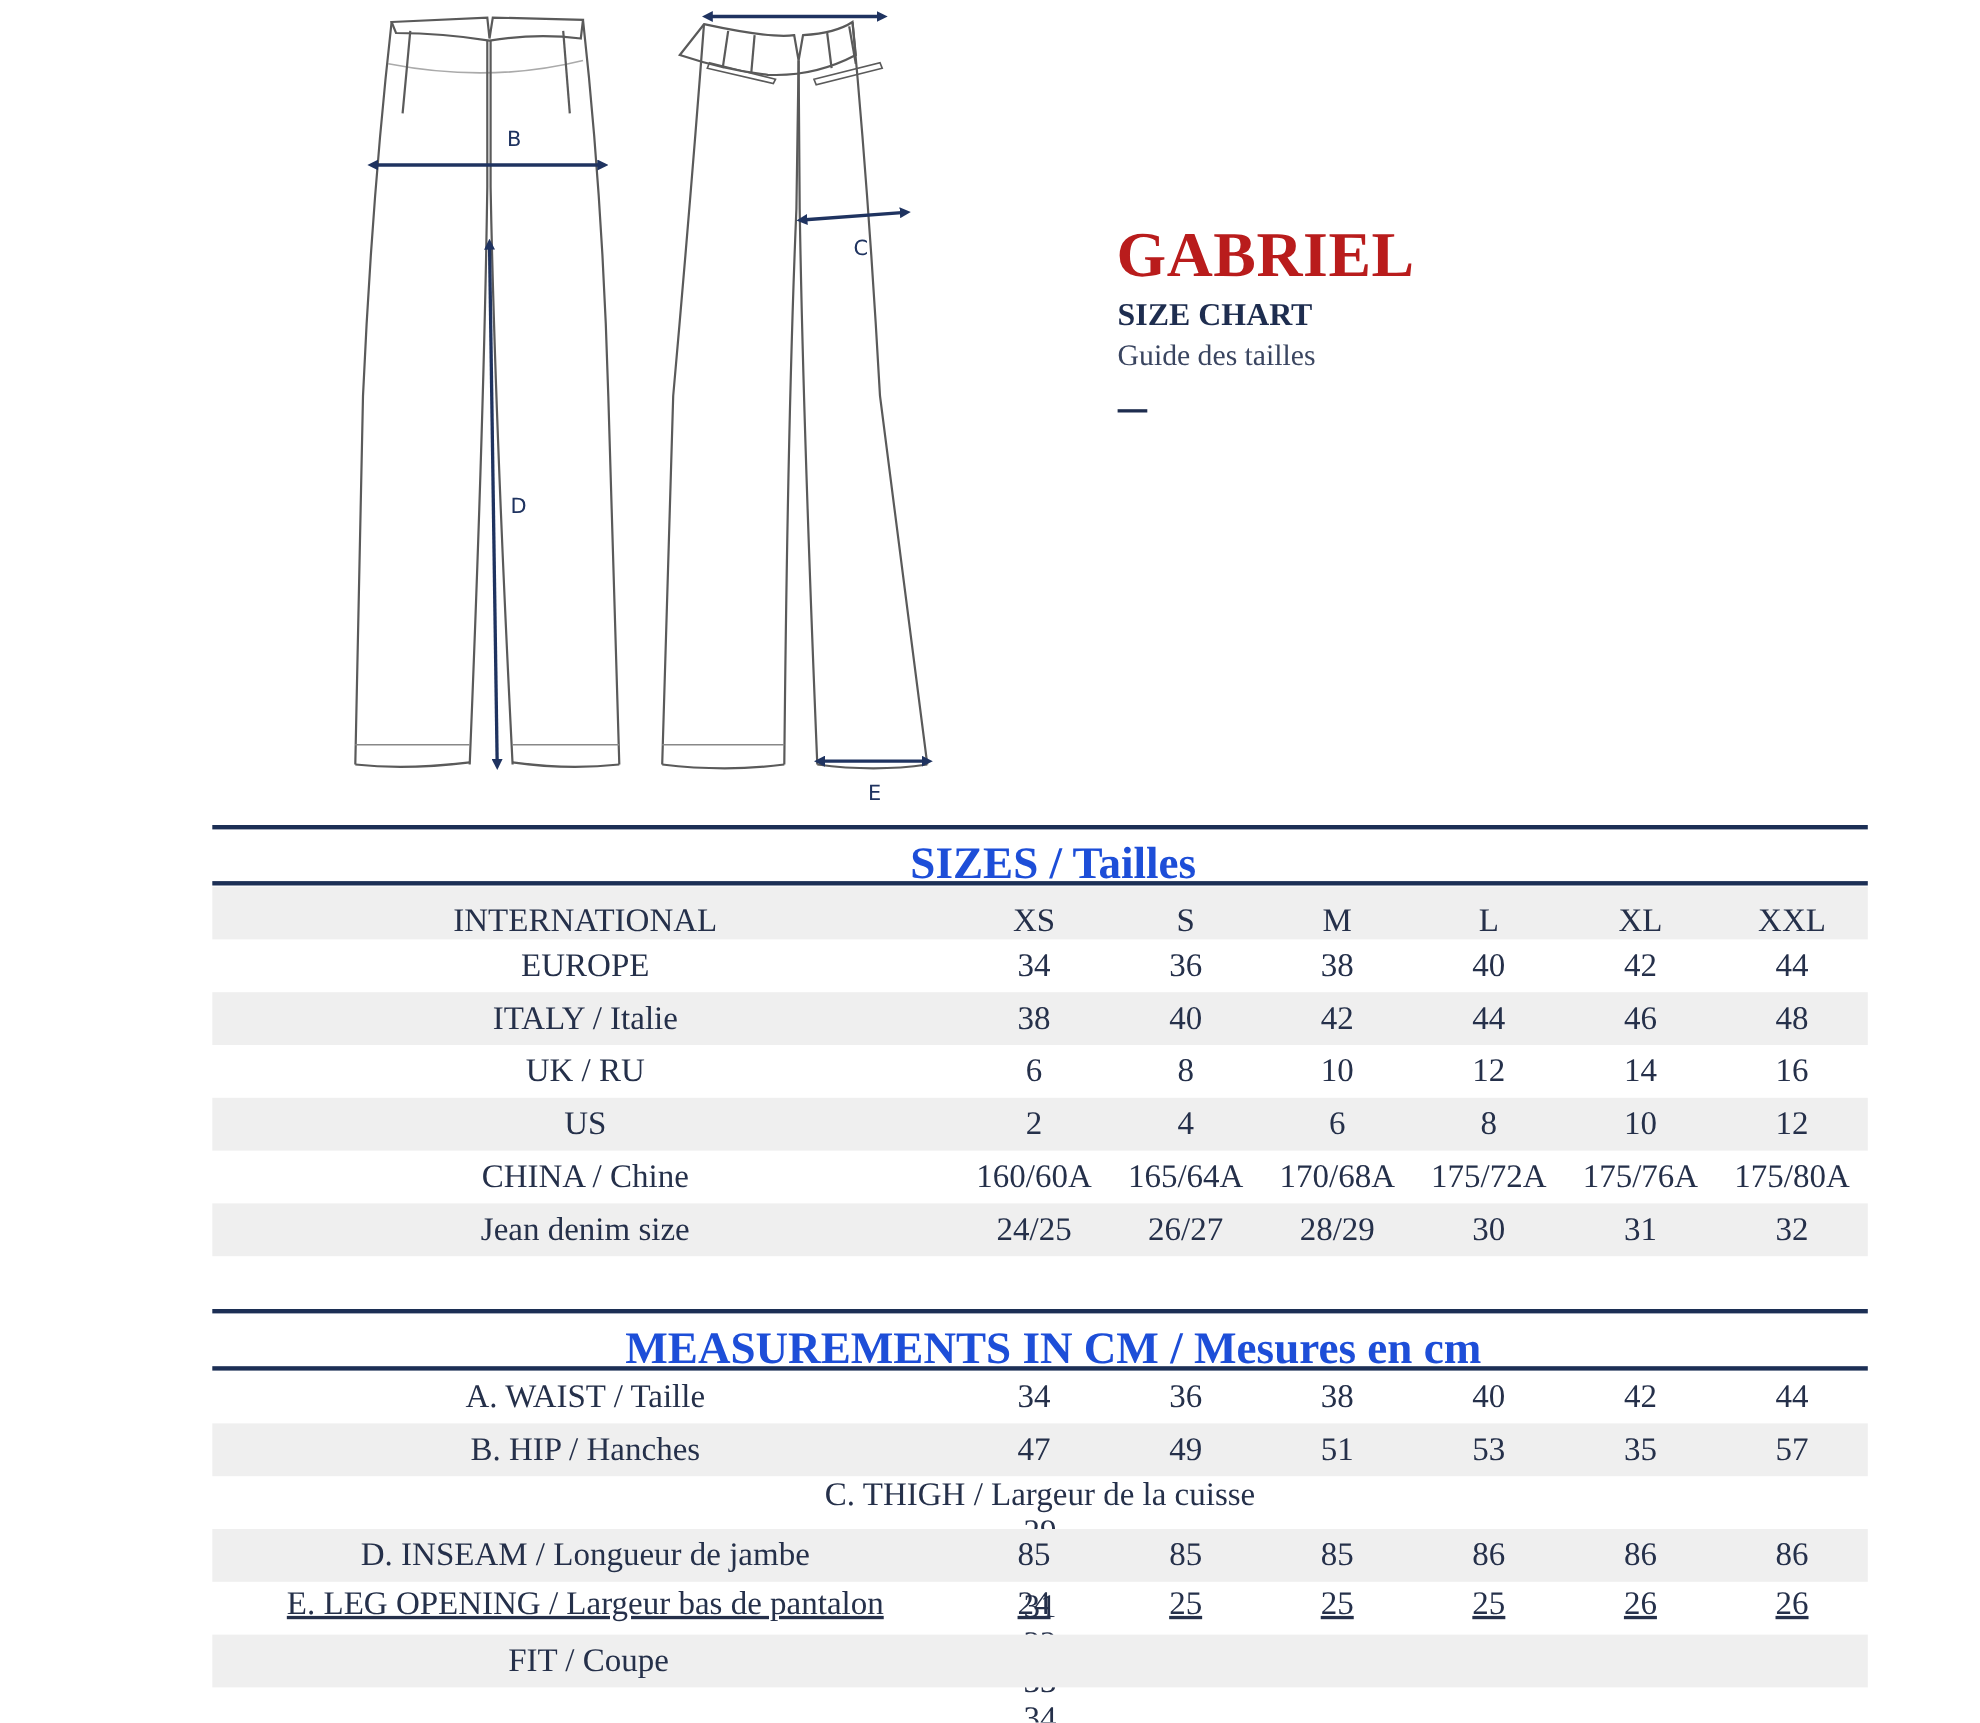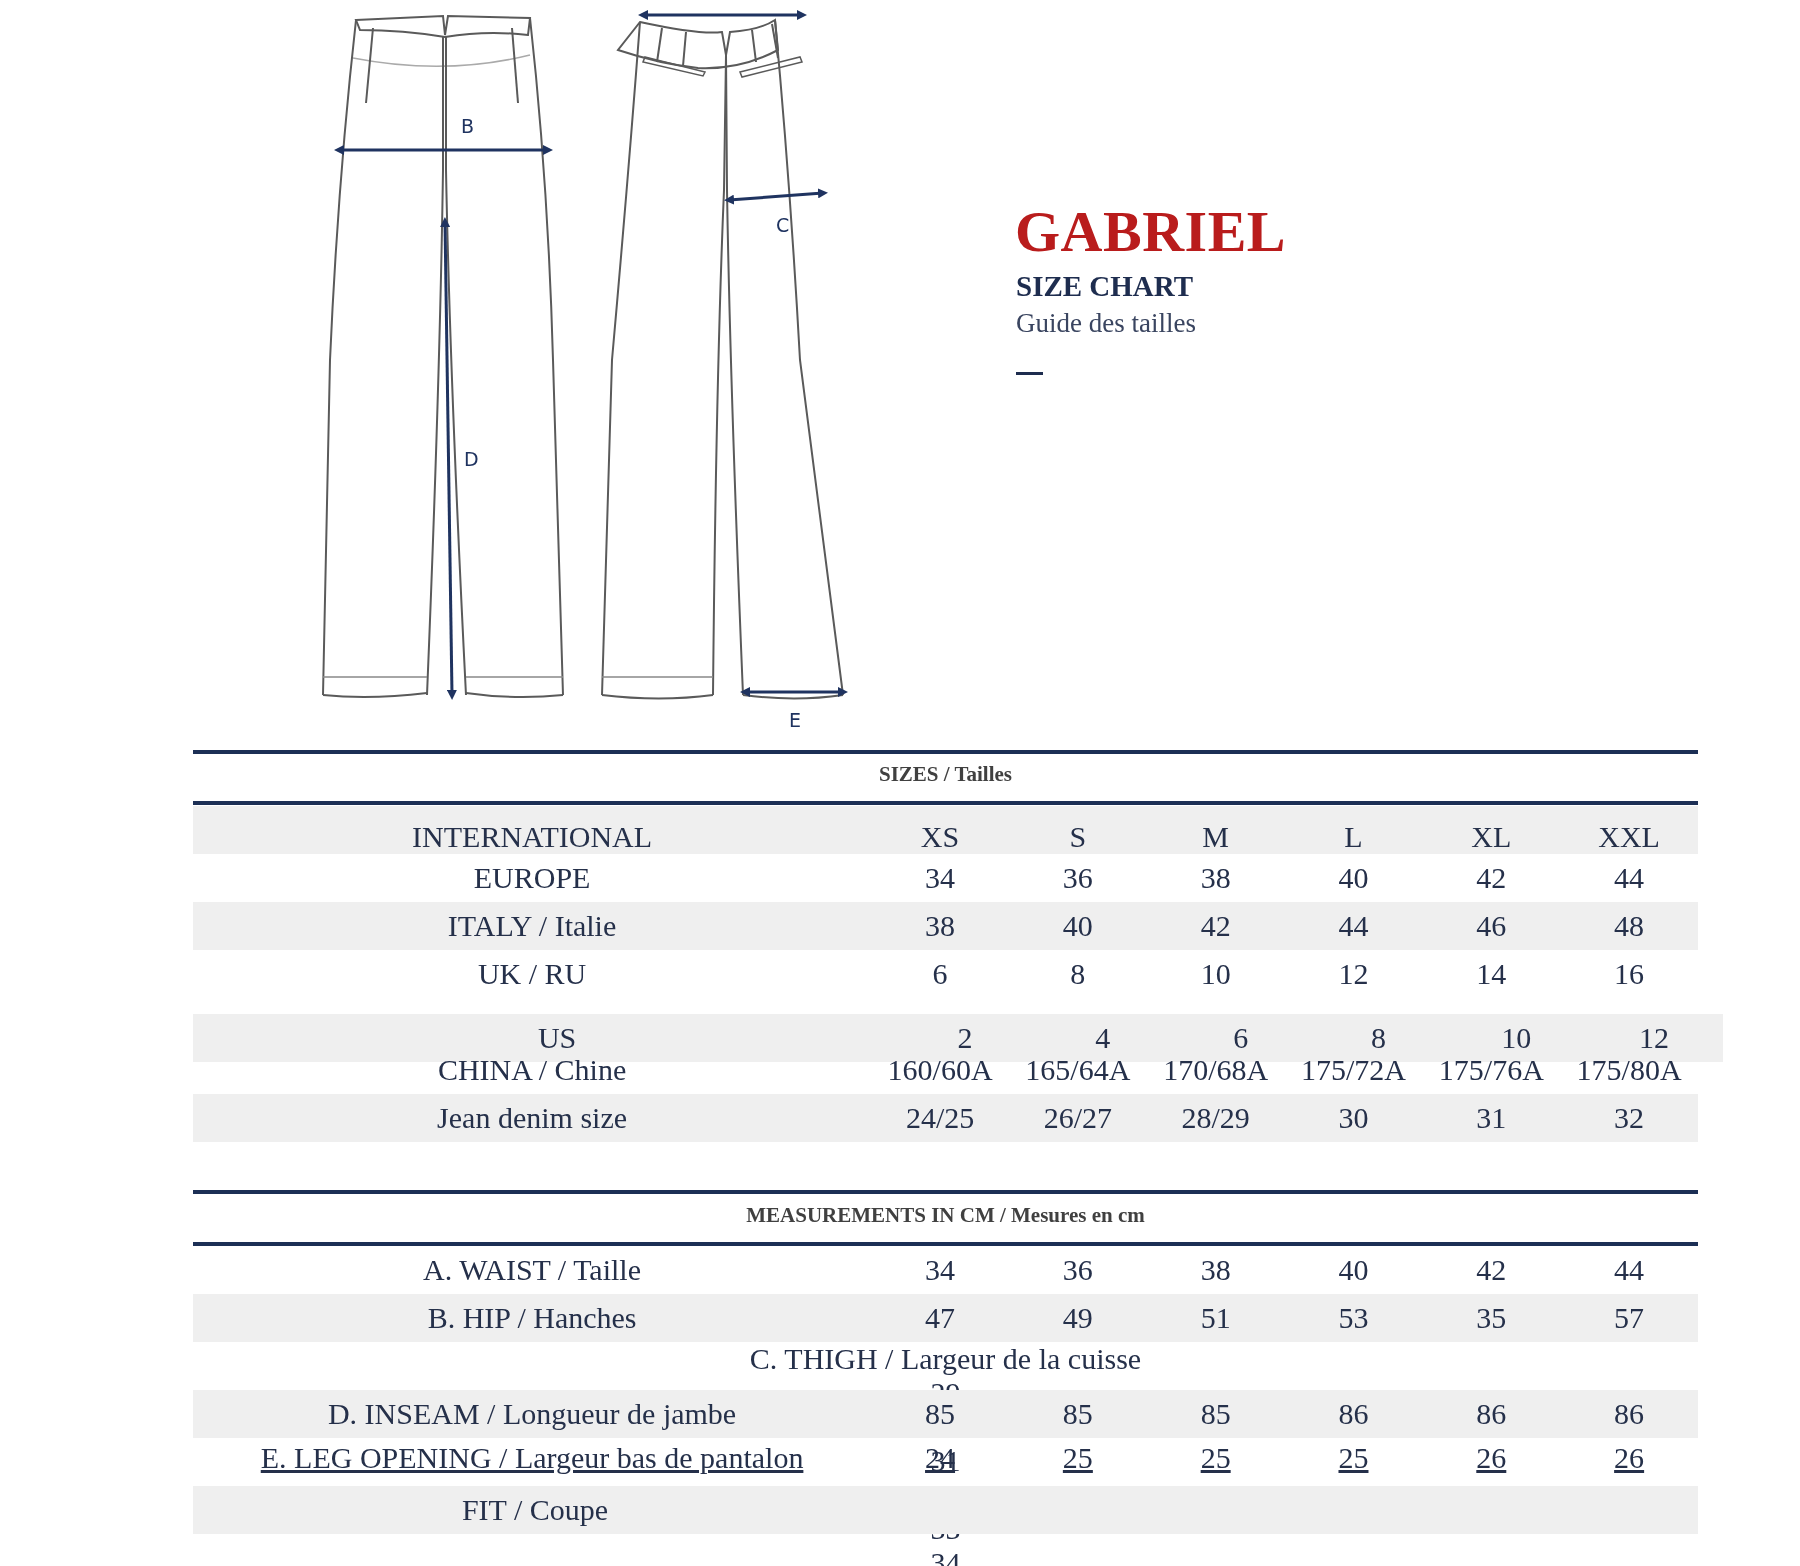--- a/index.html
+++ b/index.html
@@ -8,22 +8,22 @@
   #drawing { position:absolute; left:0; top:0; width:900px; height:740px; }
   .title { position:absolute; left:1015px; top:203px; font-size:58px; font-weight:bold;
            color:#b91c1c; letter-spacing:0.5px; line-height:1; }
   .subtitle { position:absolute; left:1016px; top:272px; font-size:29px; font-weight:bold;
               color:#1e2d4f; line-height:1; }
   .subtitle2 { position:absolute; left:1016px; top:310px; font-size:27px; color:#3a4560; line-height:1; }
   .dash { position:absolute; left:1016px; top:372px; width:27px; height:3px; background:#1e2d4f; }
 
   .section { position:absolute; left:193px; width:1505px; }
   .rule { position:absolute; left:0; width:100%; height:4px; background:#1c2f55; }
-  .sec-title { position:absolute; left:0; width:100%; text-align:center; font-weight:bold;
-               font-size:21px; color:#404040; line-height:1; }
+  .sec-title { position:absolute; left:12px; width:100%; text-align:center; font-weight:bold;
+               font-size:41px; color:#1d4ed8; line-height:1; }
   .row { position:absolute; left:0; width:100%; height:48px; display:flex; align-items:center; }
   .row.grey { background:#efefef; }
   .cell-label { width:684px; text-align:center; font-size:30px; color:#25304a; }
   .cell { width:139px; text-align:center; font-size:30px; color:#25304a; }
   .cell-span { width:695px; text-align:center; font-size:30px; color:#25304a; }
   .mlabel { fill:#1f3360; font-family:"DejaVu Sans",sans-serif; font-size:19px; }
 </style>
 </head>
 <body>
 
@@ -127,21 +127,21 @@
   </div>
   <div class="row" style="top:200px;">
     <div class="cell-label">UK / RU</div>
     <div class="cell">6</div>
     <div class="cell">8</div>
     <div class="cell">10</div>
     <div class="cell">12</div>
     <div class="cell">14</div>
     <div class="cell">16</div>
   </div>
-  <div class="row grey" style="top:264px;padding-left:25px;">
+  <div class="row grey" style="top:248px;">
     <div class="cell-label">US</div>
     <div class="cell">2</div>
     <div class="cell">4</div>
     <div class="cell">6</div>
     <div class="cell">8</div>
     <div class="cell">10</div>
     <div class="cell">12</div>
   </div>
   <div class="row" style="top:296px;">
     <div class="cell-label">CHINA / Chine</div>

